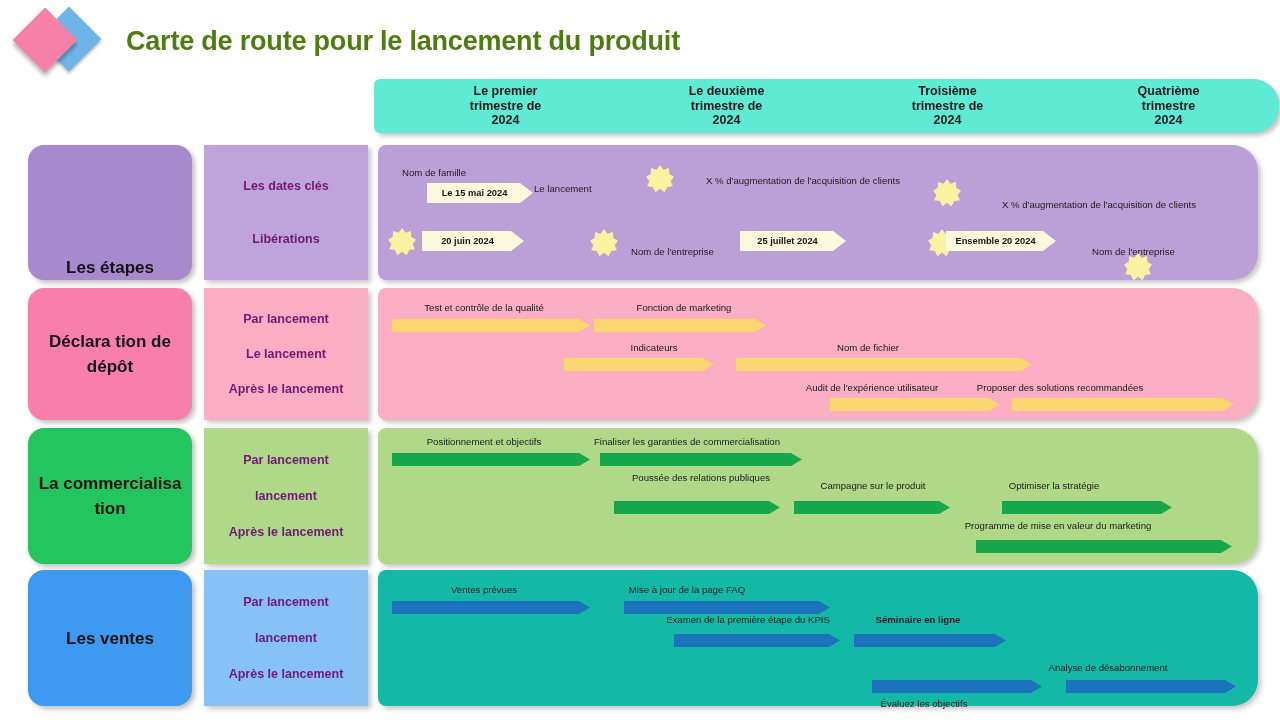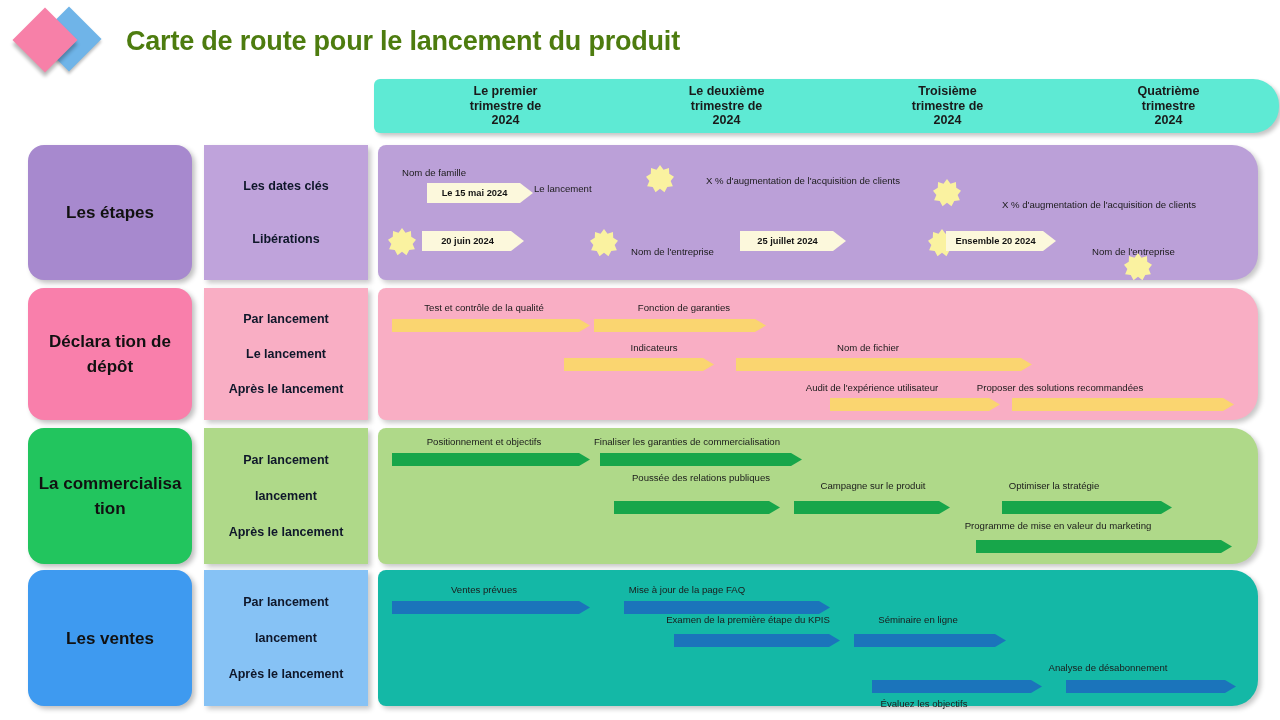--- a/index.html
+++ b/index.html
@@ -40,21 +40,21 @@
     box-shadow:3px 3px 5px rgba(0,0,0,.25);
     display:flex;align-items:center;justify-content:center;
     text-align:center;font-weight:bold;font-size:17px;color:#111;
     line-height:25px;padding:0 6px;box-sizing:border-box;
   }
   .lane-sub{
     position:absolute;left:204px;width:164px;
     box-shadow:3px 3px 5px rgba(0,0,0,.22);
     display:flex;flex-direction:column;align-items:center;
     justify-content:space-around;
-    text-align:center;font-weight:bold;font-size:12.5px;color:#0f172a;
+    text-align:center;font-weight:bold;font-size:12.5px;color:#701a75;
     padding:14px 4px;box-sizing:border-box;
   }
   .lane-body{
     position:absolute;left:378px;width:880px;
     border-radius:8px 26px 26px 8px;
     box-shadow:3px 3px 5px rgba(0,0,0,.22);
   }
   
   .bar{
     position:absolute;height:13px;
@@ -112,21 +112,21 @@
     <span>trimestre de</span>
     <span>2024</span>
   </div>
   <div class="quarter">
     <span>Quatrième</span>
     <span>trimestre</span>
     <span>2024</span>
   </div>
 </div>
 
-<div class="lane-title" style="top:145px;height:135px;background:#A789CE;">
+<div class="lane-title" style="top:145px;height:135px;background:#A789CE;align-items:flex-end;">
   <span>Les étapes</span>
 </div>
 <div class="lane-sub" style="top:145px;height:135px;background:#BFA3DB;">
   <span>Les dates clés</span>
   <span>Libérations</span>
 </div>
 <div class="lane-body" style="top:145px;height:135px;background:#BBA0D8;">
 
   <div class="note" style="left:24px;top:22px;">Nom de famille</div>
   <div class="chev" style="left:16px;top:38px;width:106px;margin-left:33px;">Le 15 mai 2024</div>
@@ -151,21 +151,21 @@
   <span>Déclara tion de dépôt</span>
 </div>
 <div class="lane-sub" style="top:288px;height:132px;background:#F9AEC4;">
   <span>Par lancement</span>
   <span>Le lancement</span>
   <span>Après le lancement</span>
 </div>
 <div class="lane-body" style="top:288px;height:132px;background:#F9AEC4;">
   <div class="bar-label" style="left:16px;top:14px;width:180px;">Test et contrôle de la qualité</div>
   <div class="bar" style="left:14px;top:31px;width:198px;background:#FAD570;"></div>
-  <div class="bar-label" style="left:216px;top:14px;width:180px;">Fonction de garanties</div>
+  <div class="bar-label" style="left:216px;top:14px;width:180px;">Fonction de marketing</div>
   <div class="bar" style="left:216px;top:31px;width:172px;background:#FAD570;"></div>
   <div class="bar-label" style="left:196px;top:54px;width:160px;">Indicateurs</div>
   <div class="bar" style="left:186px;top:70px;width:150px;background:#FAD570;"></div>
   <div class="bar-label" style="left:400px;top:54px;width:180px;">Nom de fichier</div>
   <div class="bar" style="left:358px;top:70px;width:296px;background:#FAD570;"></div>
   <div class="bar-label" style="left:376px;top:94px;width:236px;">Audit de l'expérience utilisateur</div>
   <div class="bar" style="left:452px;top:110px;width:170px;background:#FAD570;"></div>
   <div class="bar-label" style="left:546px;top:94px;width:272px;">Proposer des solutions recommandées</div>
   <div class="bar" style="left:634px;top:110px;width:222px;background:#FAD570;"></div>
 </div>
@@ -201,19 +201,19 @@
   <span>lancement</span>
   <span>Après le lancement</span>
 </div>
 <div class="lane-body" style="top:570px;height:136px;background:#14b8a6;">
   <div class="bar-label" style="left:16px;top:14px;width:180px;">Ventes prévues</div>
   <div class="bar" style="left:14px;top:31px;width:198px;background:#1B74BB;"></div>
   <div class="bar-label" style="left:200px;top:14px;width:218px;">Mise à jour de la page FAQ</div>
   <div class="bar" style="left:246px;top:31px;width:206px;background:#1B74BB;"></div>
   <div class="bar-label" style="left:230px;top:44px;width:280px;">Examen de la première étape du KPIS</div>
   <div class="bar" style="left:296px;top:64px;width:166px;background:#1B74BB;"></div>
-  <div class="bar-label" style="left:450px;top:44px;width:180px;">Séminaire en ligne</div>
+  <div class="bar-label" style="left:450px;top:44px;width:180px;font-weight:bold;">Séminaire en ligne</div>
   <div class="bar" style="left:476px;top:64px;width:152px;background:#1B74BB;"></div>
   <div class="bar-label" style="left:448px;top:92px;width:196px;margin-top:36px;">Évaluez les objectifs</div>
   <div class="bar" style="left:494px;top:110px;width:170px;background:#1B74BB;"></div>
   <div class="bar-label" style="left:620px;top:92px;width:220px;">Analyse de désabonnement</div>
   <div class="bar" style="left:688px;top:110px;width:170px;background:#1B74BB;"></div>
 </div>
 
 </body></html>

